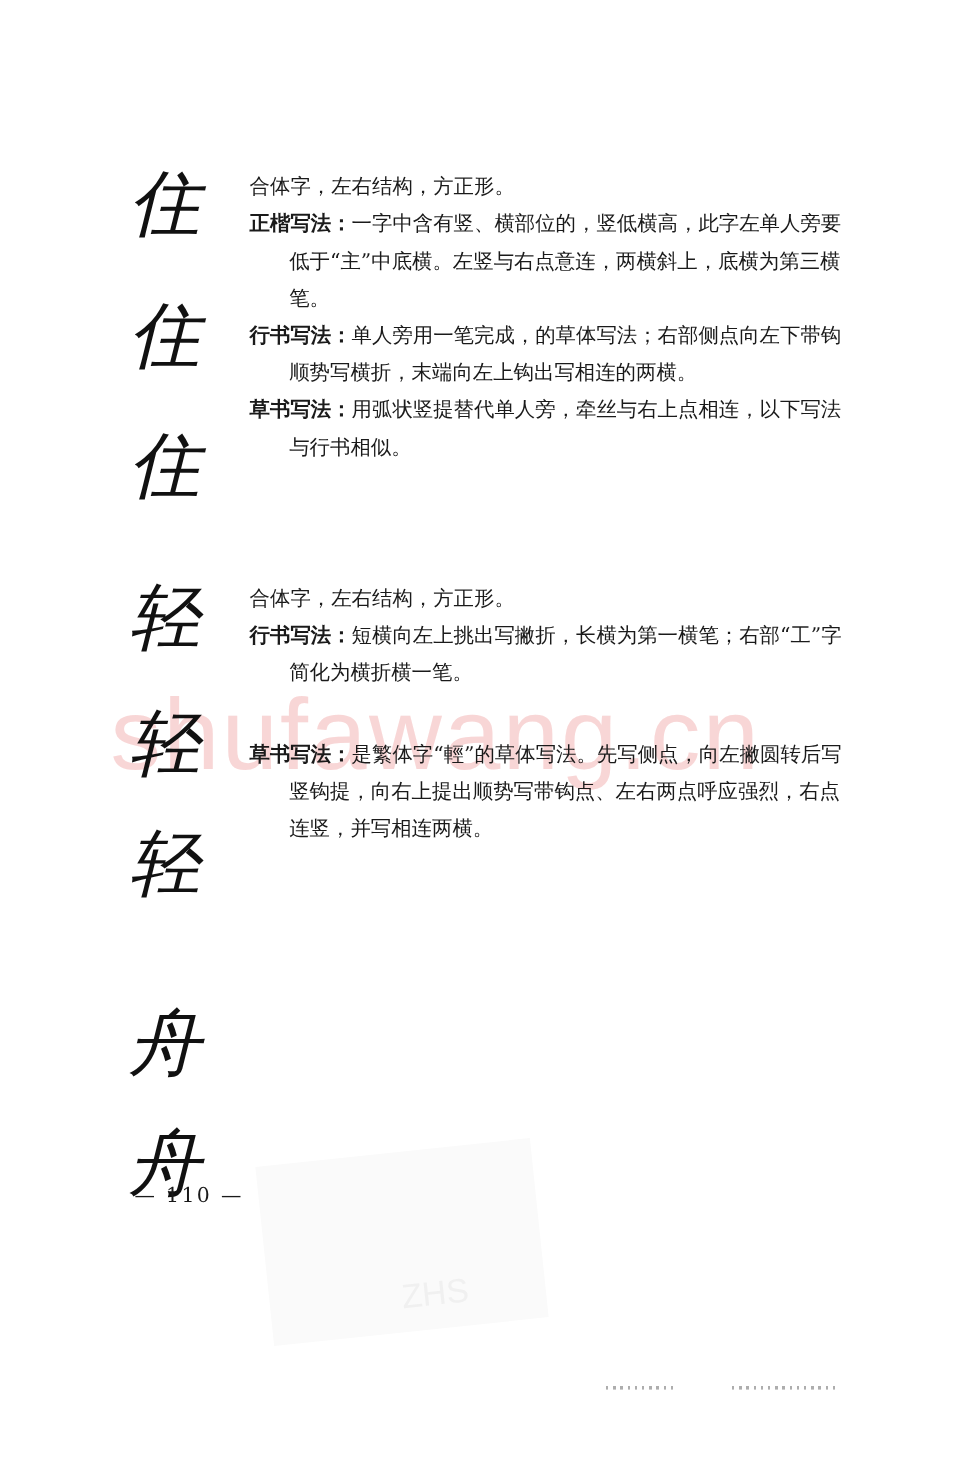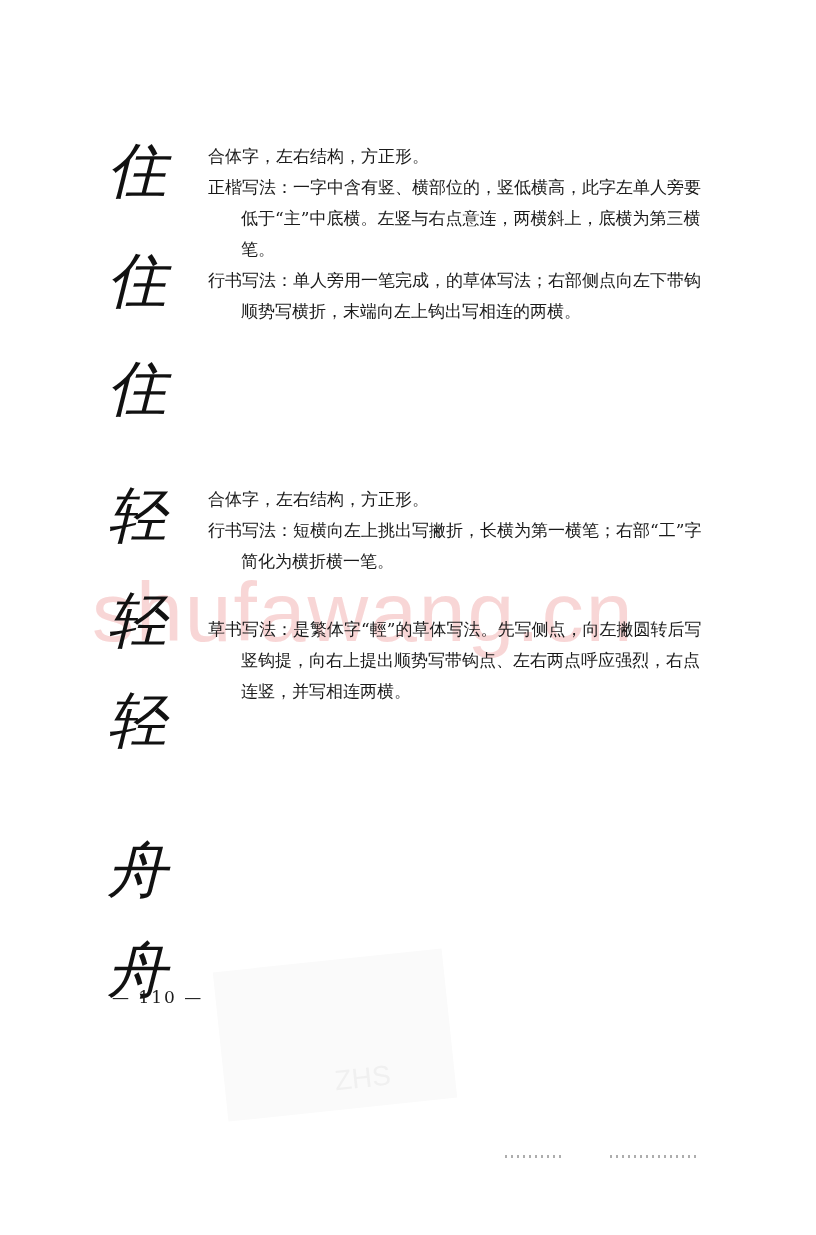--- a/index.html
+++ b/index.html
@@ -14,21 +14,21 @@
                      background: #fafafa; transform: rotate(-6deg); z-index: 0; }
   .watermark-block span { position: absolute; left: 110px; top: 105px; font-family: "Liberation Sans", sans-serif;
                           font-size: 28px; color: #f0f0f0; }
   .section { position: absolute; left: 0; width: 816px; z-index: 1; }
   .chars { position: absolute; left: 92px; width: 90px; }
   .char { font-family: "DejaVu Serif", serif; font-size: 60px; line-height: 1; text-align: center;
           color: #111; position: absolute; left: 0; width: 90px; font-style: italic; }
   .text { position: absolute; left: 208px; width: 500px; font-size: 17px; line-height: 31px; margin-top: 36px; }
   .para { text-indent: -33px; padding-left: 33px; margin: 0; }
   .para.intro { text-indent: 0; padding-left: 0; }
-  .label { font-weight: normal; }
+  .label { font-weight: bold; }
   .page-number { position: absolute; left: 112px; top: 987px; font-size: 17px; z-index: 1;
                  font-family: "DejaVu Serif", serif; letter-spacing: 2px; }
   .scan-noise { position: absolute; top: 1155px; height: 3px; z-index: 1;
                 background: repeating-linear-gradient(90deg, #777 0 2px, transparent 2px 6px); opacity: 0.6; }
 </style>
 </head>
 <body>
 
 <div class="page">
 
@@ -40,20 +40,21 @@
   <div class="section" style="top:0">
     <div class="chars" style="top:140px">
       <div class="char" style="top:0">住</div>
       <div class="char" style="top:110px">住</div>
       <div class="char" style="top:218px">住</div>
     </div>
     <div class="text" style="top:105px">
       <p class="para intro">合体字，左右结构，方正形。</p>
       <p class="para"><span class="label">正楷写法：</span><span>一字中含有竖、横部位的，竖低横高，此字左单人旁要低于“主”中底横。左竖与右点意连，两横斜上，底横为第三横笔。</span></p>
       <p class="para"><span class="label">行书写法：</span><span>单人旁用一笔完成，的草体写法；右部侧点向左下带钩顺势写横折，末端向左上钩出写相连的两横。</span></p>
+      <p class="para"><span class="label">草书写法：</span><span>用弧状竖提替代单人旁，牵丝与右上点相连，以下写法与行书相似。</span></p>
     </div>
   </div>
 
   <div class="section" style="top:0">
     <div class="chars" style="top:485px">
       <div class="char" style="top:0">轻</div>
       <div class="char" style="top:105px">轻</div>
       <div class="char" style="top:205px">轻</div>
     </div>
     <div class="text" style="top:448px">

